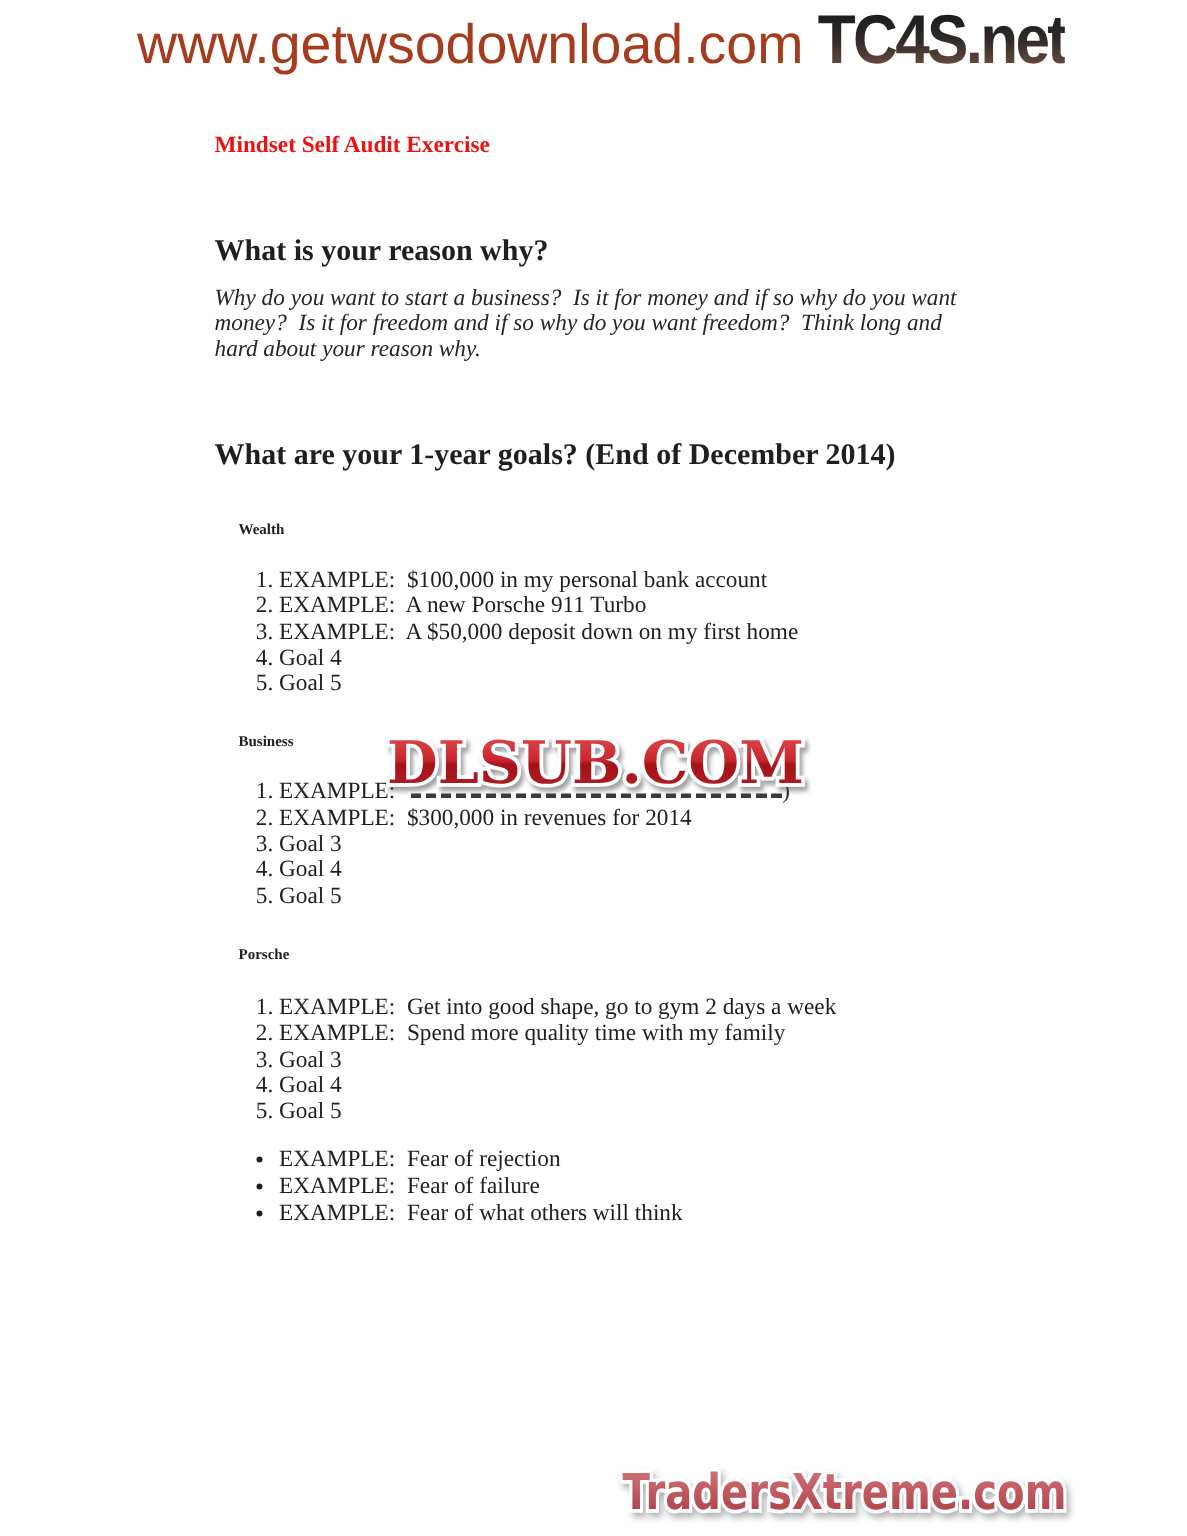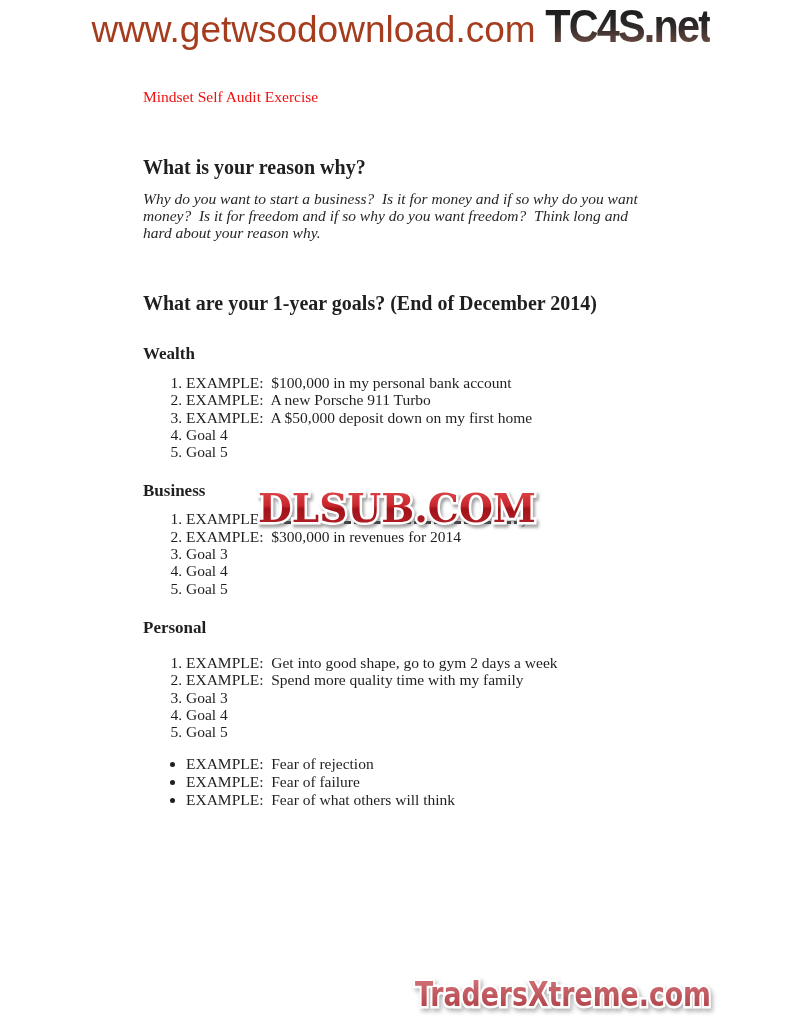--- a/index.html
+++ b/index.html
@@ -42,21 +42,21 @@
 
   
   .content{
     position:absolute;top:0;left:143px;width:553px;
     padding-top:89px;
     font-size:15.5px;
     line-height:17px;
   }
   .doc-title{
     color:#ee1111;
-    font-weight:normal;
+    font-weight:bold;
     font-size:15.5px;
     line-height:16px;
     margin:0;
   }
   .q-heading{
     font-weight:bold;
     font-size:20px;
     line-height:20px;
     margin:0;
     white-space:nowrap;
@@ -67,23 +67,23 @@
   .para{
     font-style:italic;
     margin:13px 0 0 0;
     max-width:512px;
     line-height:17px;
     white-space:pre-wrap;
     color:#262626;
   }
   .sub-heading{
     font-weight:bold;
-    font-size:17px;
+    font-size:10px;
     line-height:17px;
-    margin:0;
+    margin:16px;
   }
   .sh-wealth{margin-top:32px;}
   .sh-business{margin-top:22px;}
   .sh-personal{margin-top:22px;}
 
   ol.goal-list{
     margin:12px 0 0 0;
     padding:0 0 0 43px;
     line-height:17.3px;
   }
@@ -149,21 +149,21 @@
 
     <p class="sub-heading sh-business">Business</p>
     <ol class="goal-list ol-business">
       <li><span>EXAMPLE:</span><span class="hidden-stub"></span><span class="stub-tail">)</span></li>
       <li>EXAMPLE:  $300,000 in revenues for 2014</li>
       <li>Goal 3</li>
       <li>Goal 4</li>
       <li>Goal 5</li>
     </ol>
 
-    <p class="sub-heading sh-personal">Personal</p>
+    <p class="sub-heading sh-personal">Porsche</p>
     <ol class="goal-list ol-personal">
       <li>EXAMPLE:  Get into good shape, go to gym 2 days a week</li>
       <li>EXAMPLE:  Spend more quality time with my family</li>
       <li>Goal 3</li>
       <li>Goal 4</li>
       <li>Goal 5</li>
     </ol>
 
     <ul class="belief-list">
       <li>EXAMPLE:  Fear of rejection</li>

